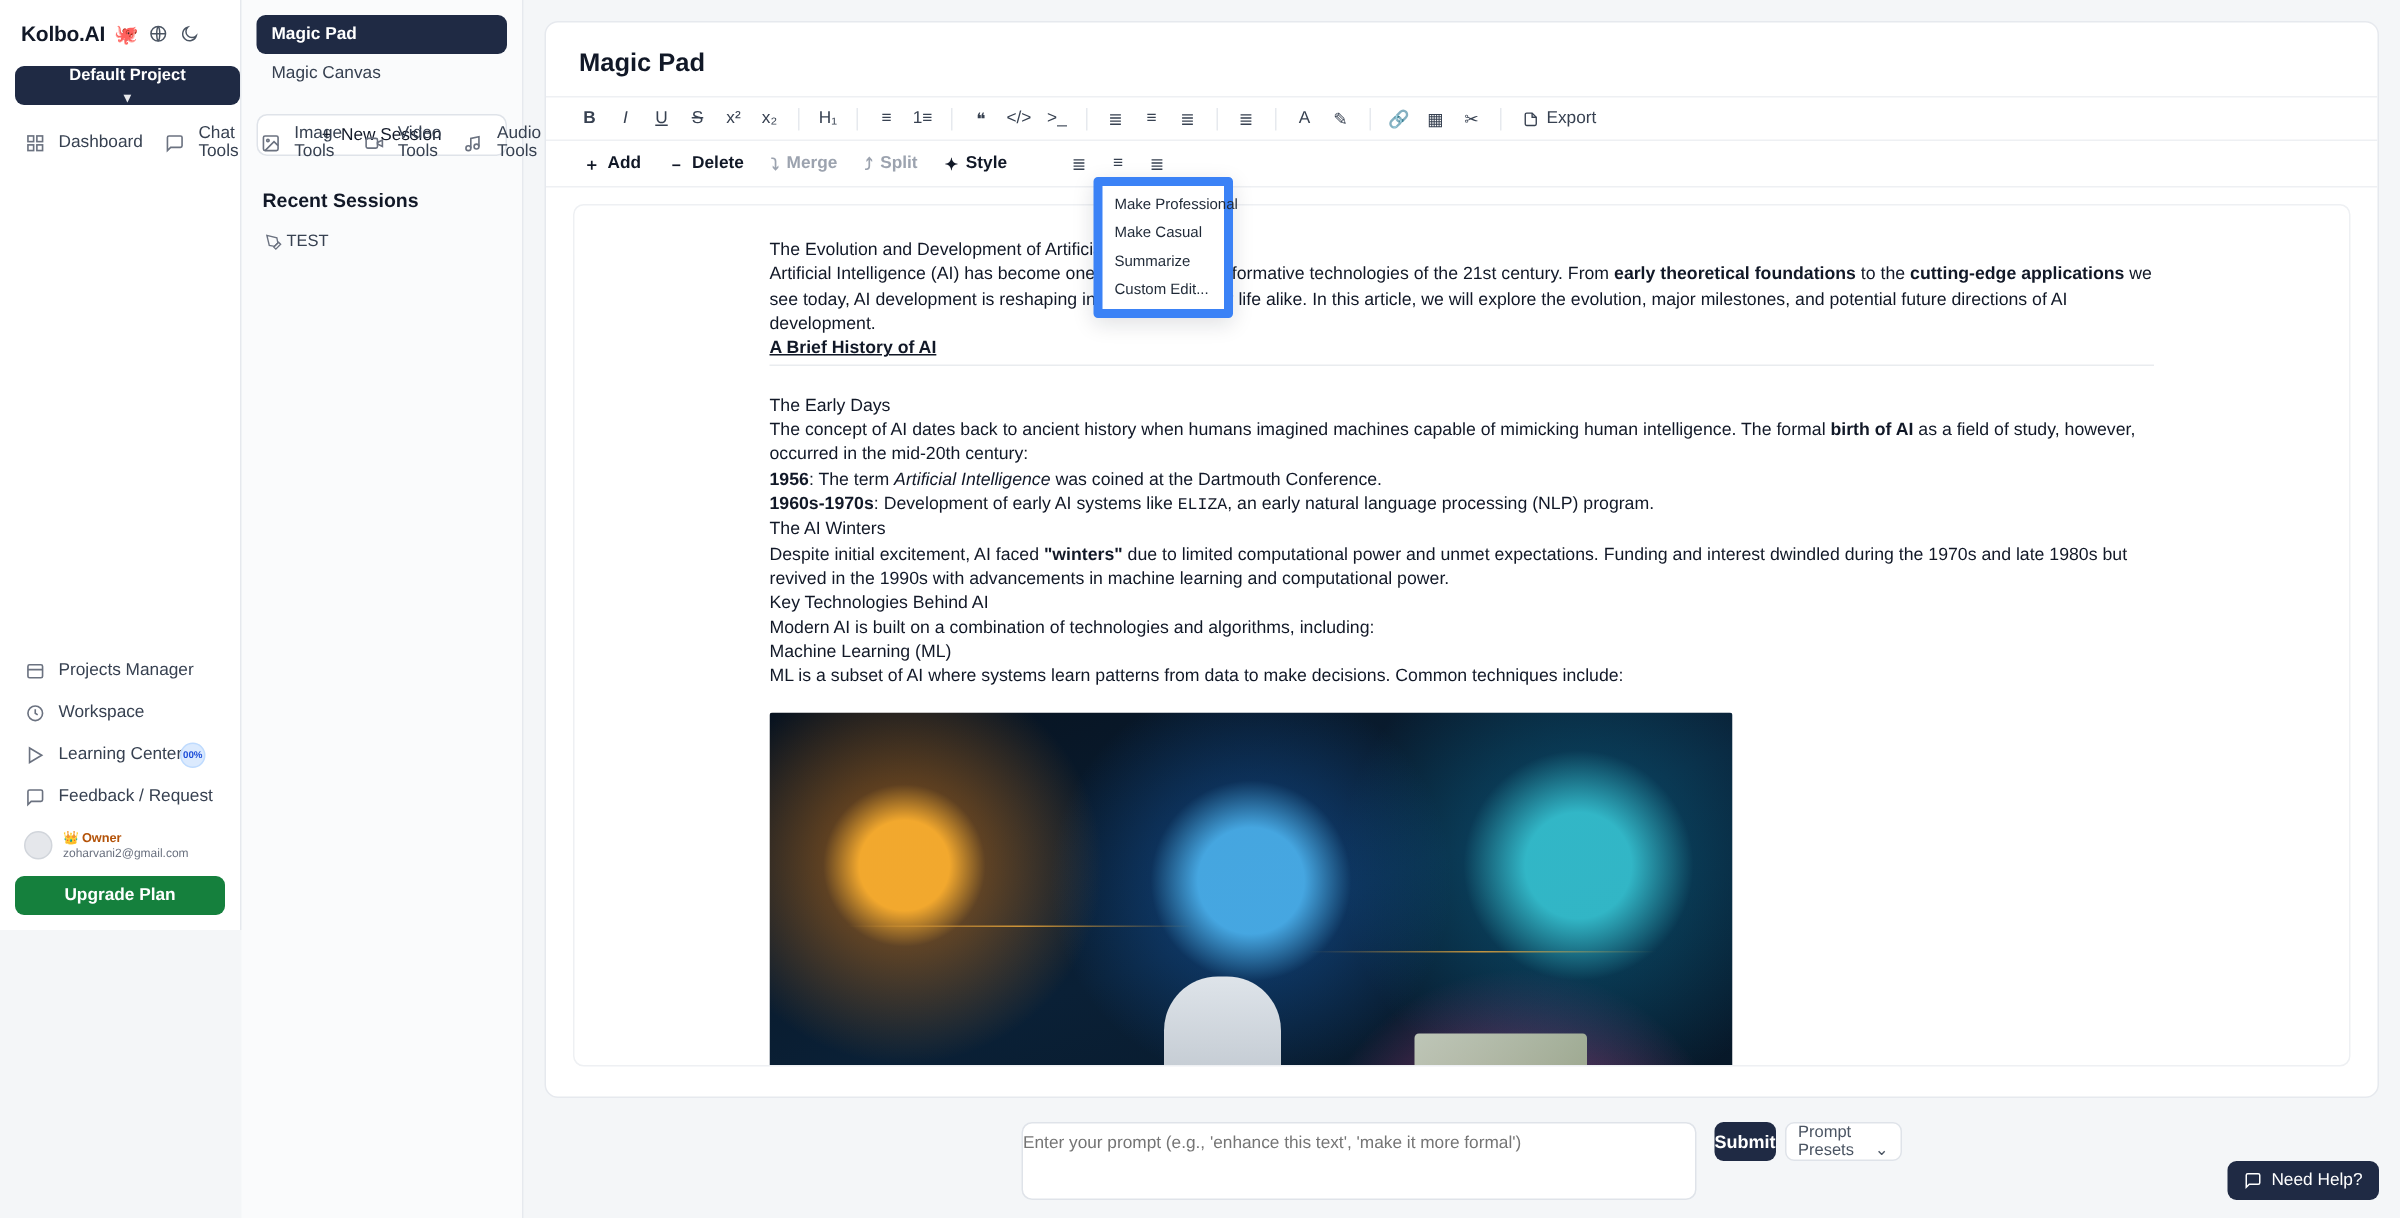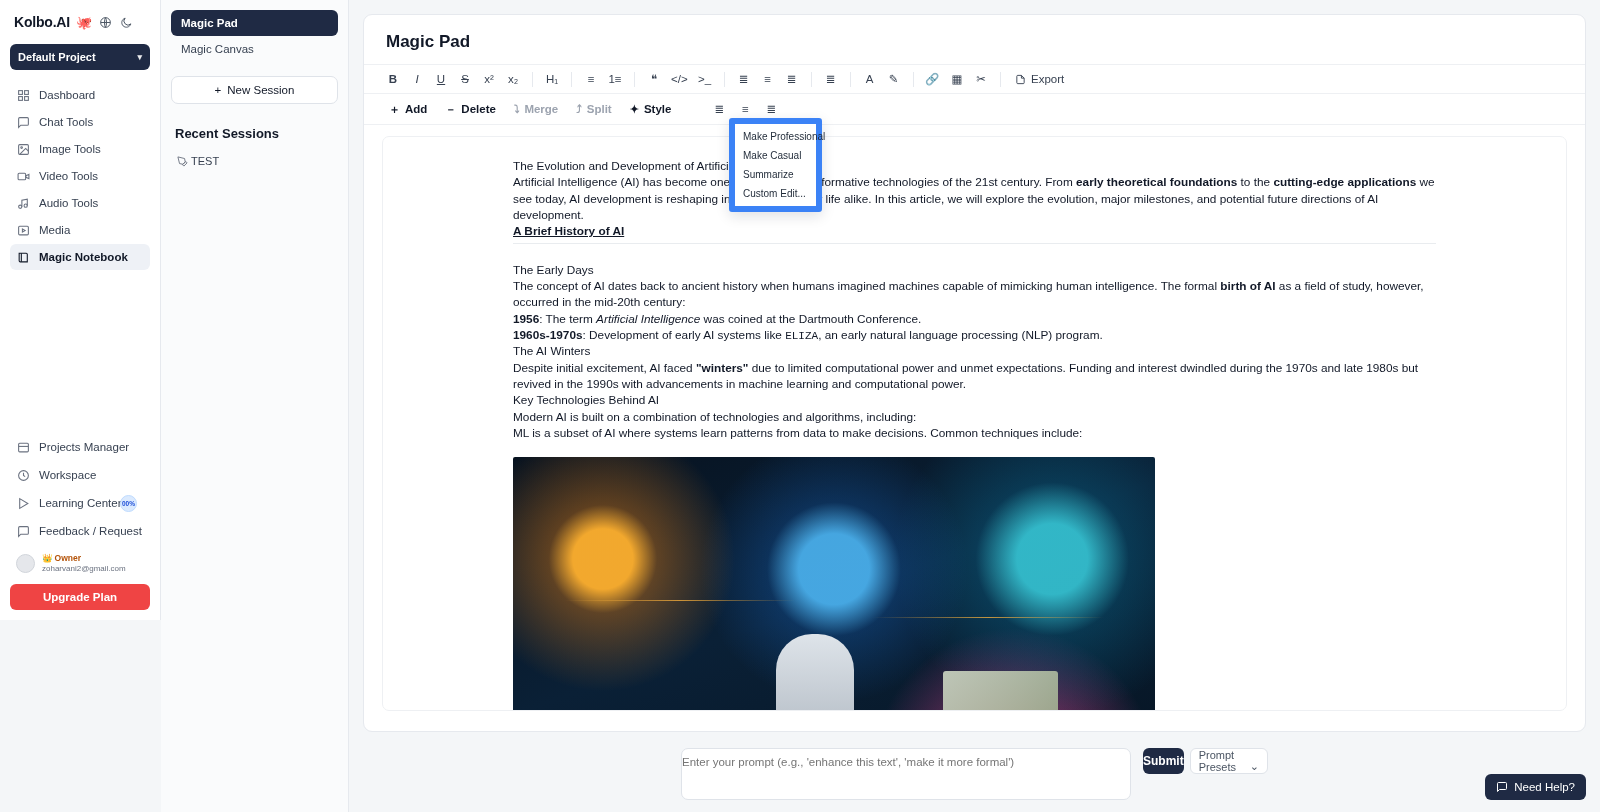--- a/index.html
+++ b/index.html
@@ -14,26 +14,27 @@
   
   .sidebar {
     width:161px; height:620px; background:#ffffff; border-right:1px solid #e6e9ee;
     display:flex; flex-direction:column; position:relative;
   }
   .brand-row { display:flex; align-items:center; gap:6px; padding:14px 12px 6px 14px; }
   .brand { font-size:14px; font-weight:700; letter-spacing:-.2px; color:#111827; }
   .brand-emoji { font-size:13px; }
   .brand-ico { width:15px; height:15px; color:#4b5563; display:flex; align-items:center; justify-content:center; }
   .proj-select {
-    margin:8px 10px 0 10px; height:26px; background:#1f2a44; color:#fff; border-radius:6px;
+    margin:8px 0 0 10px; height:26px; background:#1f2a44; color:#fff; border-radius:6px;
     display:flex; align-items:center; justify-content:space-between; padding:0 8px; font-size:11px; font-weight:600;
     cursor:pointer;
+    flex-direction:column;
   }
   .proj-select .chev { font-size:9px; opacity:.9; }
-  .nav { margin-top:12px; display:flex; flex-direction:column; gap:1px; padding:0 10px; }
+  .nav { margin-top:12px; display:flex; flex-direction:row; gap:1px; padding:0 10px; }
   .nav-item {
     display:flex; align-items:center; gap:9px; height:26px; padding:0 7px; border-radius:6px;
     font-size:11.5px; color:#374151; cursor:pointer;
   }
   .nav-item .ic { width:13px; height:13px; flex:0 0 13px; display:flex; align-items:center; justify-content:center; color:#6b7280; }
   .nav-item.active { background:#eef1f6; font-weight:600; color:#111827; }
   .nav-item.active .ic { color:#111827; }
   .sidebar-bottom { position:absolute; left:0; right:0; bottom:0; padding:0 10px 10px 10px; }
   .sb-link { display:flex; align-items:center; gap:9px; height:28px; padding:0 7px; font-size:11.5px; color:#374151; cursor:pointer; border-radius:6px; position:relative; }
   .sb-link .ic { width:13px; height:13px; display:flex; align-items:center; justify-content:center; color:#6b7280; }
@@ -41,21 +42,21 @@
     position:absolute; left:110px; top:6px; width:17px; height:17px; border-radius:50%;
     background:#dbeafe; color:#1d4ed8; font-size:6.5px; font-weight:700; display:flex; align-items:center; justify-content:center;
     border:1px solid #bfdbfe;
   }
   .user-row { display:flex; align-items:center; gap:7px; padding:8px 6px 6px 6px; }
   .avatar { width:19px; height:19px; border-radius:50%; background:#e5e7eb; border:1px solid #d1d5db; }
   .user-meta { line-height:1.25; }
   .owner { font-size:8.5px; color:#b45309; font-weight:700; display:flex; align-items:center; gap:2px; }
   .email { font-size:8px; color:#6b7280; }
   .upgrade {
-    margin-top:4px; height:26px; border-radius:6px; background:#ef4444; color:#fff;
+    margin-top:4px; height:26px; border-radius:6px; background:#15803d; color:#fff;
     display:flex; align-items:center; justify-content:center; font-size:11.5px; font-weight:600; cursor:pointer;
   }
 
   
   .sessions { width:188px; height:812px; background:#fafbfc; border-right:1px solid #e6e9ee; padding:10px; }
   .sess-tab {
     height:26px; border-radius:6px; background:#1f2a44; color:#fff; display:flex; align-items:center;
     padding:0 10px; font-size:11.5px; font-weight:600; cursor:pointer;
   }
   .sess-item { height:26px; display:flex; align-items:center; padding:0 10px; font-size:11.5px; color:#374151; cursor:pointer; border-radius:6px; }
@@ -419,20 +420,21 @@
           <p>
             <b>1960s-1970s</b><span>: Development of early AI systems like </span><span class="mono">ELIZA</span><span>, an early natural language processing (NLP) program.</span>
           </p>
           <p>The AI Winters</p>
           <p>
             <span>Despite initial excitement, AI faced </span><b>"winters"</b><span> due to limited computational power and unmet expectations. Funding and interest dwindled during the 1970s and late 1980s but</span>
           </p>
           <p>revived in the 1990s with advancements in machine learning and computational power.</p>
           <p>Key Technologies Behind AI</p>
           <p>Modern AI is built on a combination of technologies and algorithms, including:</p>
+          <p>Machine Learning (ML)</p>
           <p>ML is a subset of AI where systems learn patterns from data to make decisions. Common techniques include:</p>
 
           <div class="doc-img">
             <div class="glow-line" style="left:8%; top:42%; width:36%"></div>
             <div class="glow-line" style="left:56%; top:47%; width:36%"></div>
 
             <div class="robot"></div>
             <div class="cash"></div>
           </div>
         </div>

